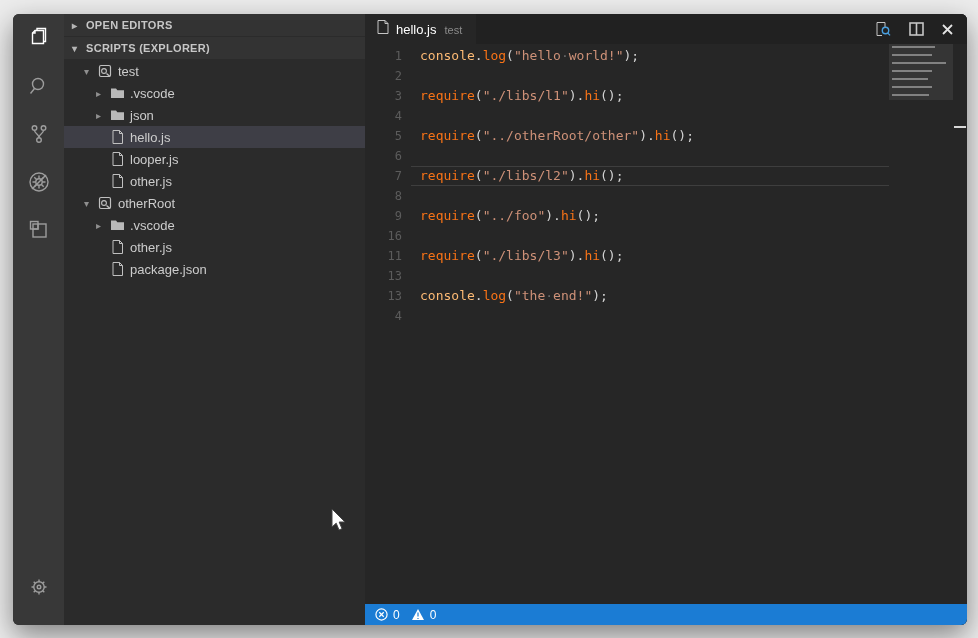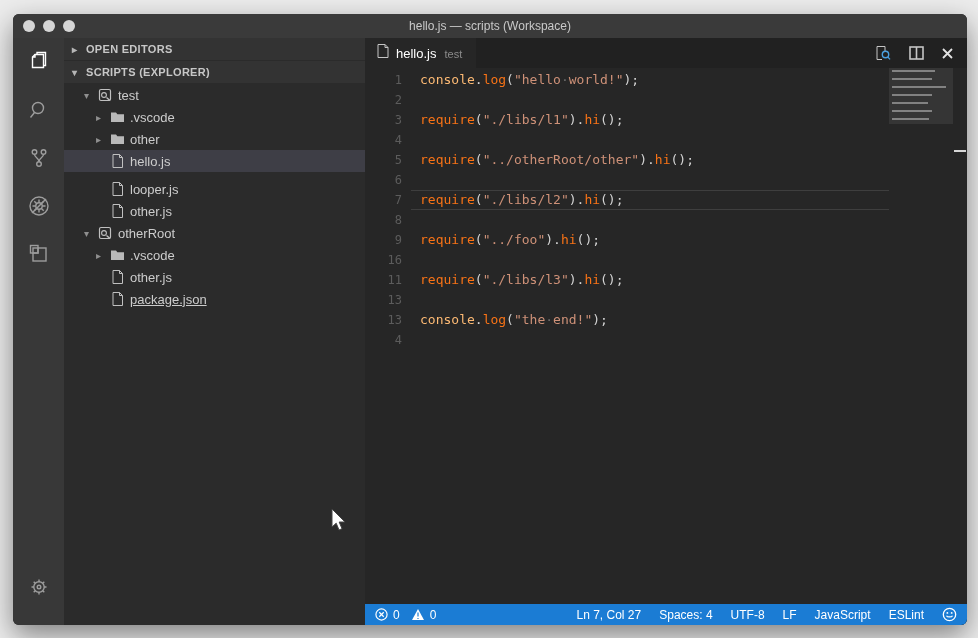--- a/index.html
+++ b/index.html
@@ -81,28 +81,20 @@
   .sb-smiley { display:flex; align-items:center; cursor:pointer; }
 
   
   .mouse { position:absolute; left:330px; top:508px; width:17px; height:24px; z-index:50; pointer-events:none; }
 </style>
 </head>
 <body>
 
 <div class="window">
 
-  <div class="titlebar">
-    <div class="traffic">
-      <span></span>
-      <span></span>
-      <span></span>
-    </div>
-    <div class="win-title">hello.js — scripts (Workspace)</div>
-  </div>
 
   <div class="main">
 
     <div class="activitybar">
       <div class="ab-icon active">
         <svg viewBox="0 0 26 26">
             <path d="M9 5.5 L17.5 5.5 L17.5 18.5 L6.5 18.5 L6.5 8 Z"></path>
             <path d="M6.5 8 L9 8 L9 5.5"></path>
             <path d="M11 5.5 L11 3.5 L19.5 3.5 L19.5 16.5 L17.5 16.5"></path>
           </svg>
@@ -179,33 +171,33 @@
             </span>
             <span class="tree-label">.vscode</span>
           </div>
           <div class="tree-row" style="padding-left: 32px;">
             <span class="twisty">▸</span>
             <span class="tree-icon">
               <svg width="15" height="14" viewBox="0 0 15 14">
                 <path d="M1 2.5 h5 l1.4 1.8 H14 V12 H1 Z" fill="#b9b9b9"></path>
               </svg>
             </span>
-            <span class="tree-label">other</span>
+            <span class="tree-label">json</span>
           </div>
           <div class="tree-row selected" style="padding-left: 32px;">
             <span class="twisty"></span>
             <span class="tree-icon">
               <svg width="15" height="14" viewBox="0 0 15 14">
                 <path d="M3 .5 h6.5 l3 3 V13.5 H3 Z" fill="none" stroke="#c0c0c0"></path>
                 <path d="M9.5 .5 V3.5 H12.5" fill="none" stroke="#c0c0c0"></path>
               </svg>
             </span>
             <span class="tree-label">hello.js</span>
           </div>
-          <div class="tree-row" style="padding-left: 32px; margin-top: 6px;">
+          <div class="tree-row" style="padding-left: 32px;">
             <span class="twisty"></span>
             <span class="tree-icon">
               <svg width="15" height="14" viewBox="0 0 15 14">
                 <path d="M3 .5 h6.5 l3 3 V13.5 H3 Z" fill="none" stroke="#c0c0c0"></path>
                 <path d="M9.5 .5 V3.5 H12.5" fill="none" stroke="#c0c0c0"></path>
               </svg>
             </span>
             <span class="tree-label">looper.js</span>
           </div>
           <div class="tree-row" style="padding-left: 32px;">
@@ -241,21 +233,21 @@
           <div class="tree-row" style="padding-left: 32px;">
             <span class="twisty"></span>
             <span class="tree-icon">
               <svg width="15" height="14" viewBox="0 0 15 14">
                 <path d="M3 .5 h6.5 l3 3 V13.5 H3 Z" fill="none" stroke="#c0c0c0"></path>
                 <path d="M9.5 .5 V3.5 H12.5" fill="none" stroke="#c0c0c0"></path>
               </svg>
             </span>
             <span class="tree-label">other.js</span>
           </div>
-          <div class="tree-row" style="padding-left: 32px; text-decoration: underline;">
+          <div class="tree-row" style="padding-left: 32px;">
             <span class="twisty"></span>
             <span class="tree-icon">
               <svg width="15" height="14" viewBox="0 0 15 14">
                 <path d="M3 .5 h6.5 l3 3 V13.5 H3 Z" fill="none" stroke="#c0c0c0"></path>
                 <path d="M9.5 .5 V3.5 H12.5" fill="none" stroke="#c0c0c0"></path>
               </svg>
             </span>
             <span class="tree-label">package.json</span>
           </div>
         </div>
@@ -358,36 +350,20 @@
               <circle cx="7" cy="7" r="6" fill="none" stroke="#fff" stroke-width="1.3"></circle>
               <path d="M4.6 4.6 L9.4 9.4 M9.4 4.6 L4.6 9.4" stroke="#fff" stroke-width="1.3"></path>
             </svg>
           <span>0</span>
           <svg width="14" height="13" viewBox="0 0 14 13" style="margin-left:6px">
               <path d="M7 1 L13 12 H1 Z" fill="#fff"></path>
               <path d="M7 4.5 V8.5 M7 10 V11" stroke="#1b7cd4" stroke-width="1.2"></path>
             </svg>
           <span>0</span>
         </div>
-        <div class="sb-right" id="sb-right">
-          <span class="sb-item">Ln 7, Col 27</span>
-            <span class="sb-item">Spaces: 4</span>
-            <span class="sb-item">UTF-8</span>
-            <span class="sb-item">LF</span>
-            <span class="sb-item">JavaScript</span>
-            <span class="sb-item">ESLint</span>
-            <span class="sb-smiley">
-            <svg width="15" height="15" viewBox="0 0 16 16">
-                <circle cx="8" cy="8" r="6.6" fill="none" stroke="#fff" stroke-width="1.4"></circle>
-                <circle cx="5.7" cy="6.3" r="1" fill="#fff"></circle>
-                <circle cx="10.3" cy="6.3" r="1" fill="#fff"></circle>
-                <path d="M4.8 9.3 C5.6 11 10.4 11 11.2 9.3" fill="none" stroke="#fff" stroke-width="1.3"></path>
-              </svg>
-          </span>
-        </div>
       </div>
     </div>
   </div>
 </div>
 
 <svg class="mouse" viewBox="0 0 17 24">
   <path d="M2 1 L2 19 L6.2 15.2 L9 22 L12 20.7 L9.2 14 L15 14 Z" fill="#ffffff" stroke="#444" stroke-width="1"></path>
 </svg>
 
 </body></html>

